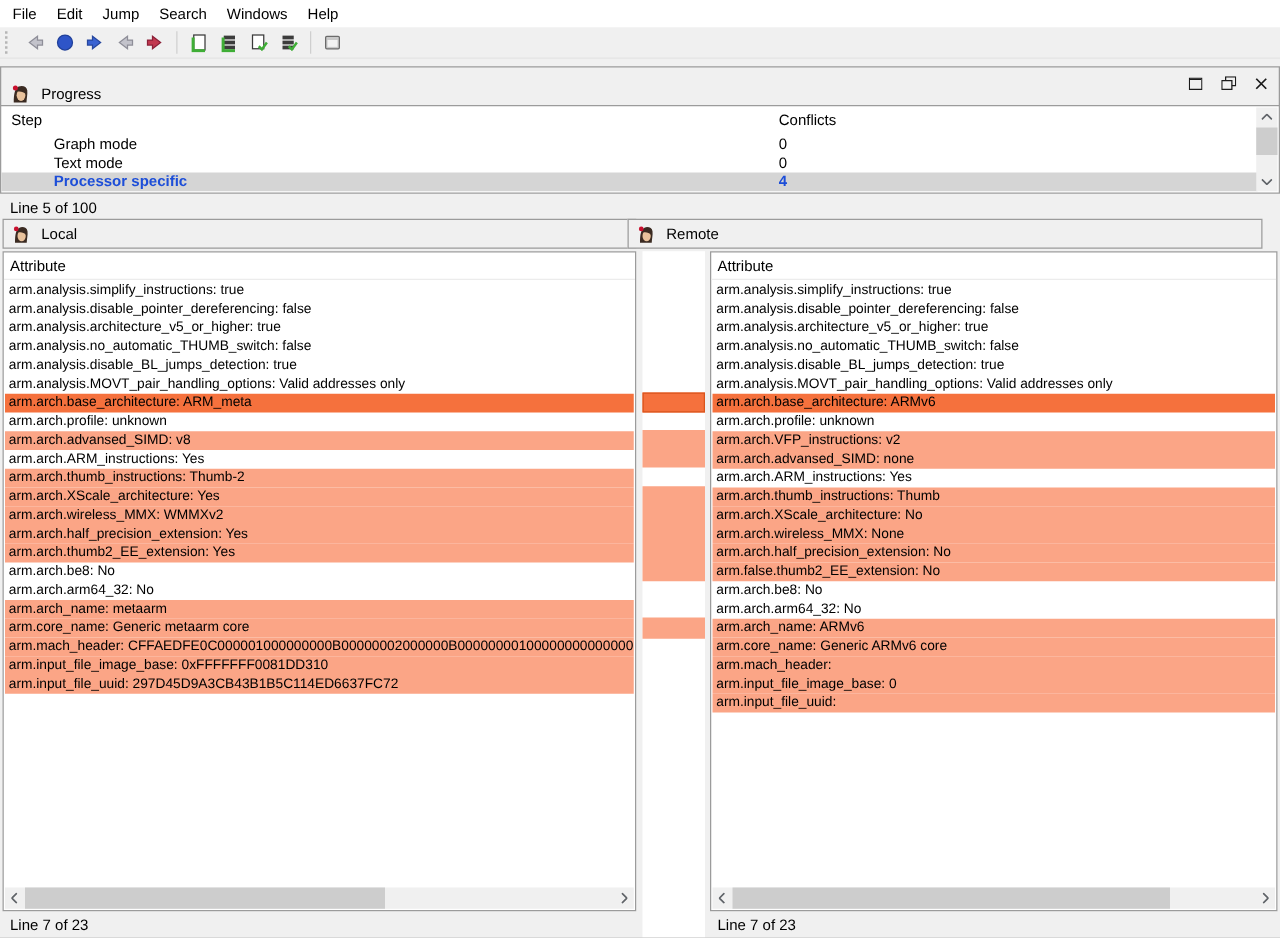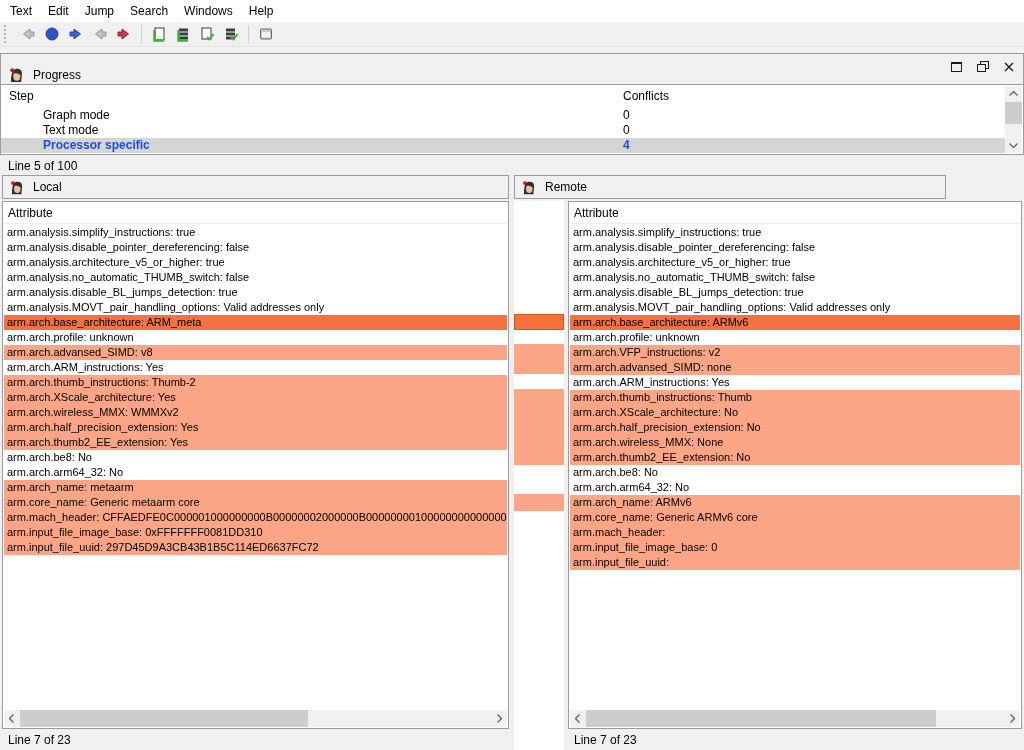--- a/index.html
+++ b/index.html
@@ -66,21 +66,21 @@
   .gblock.changed{background:var(--changed);}
   .gblock.selected{background:var(--selected);border:1px solid var(--selected_border);}
 </style>
 </head>
 <body>
 
 <div class="screen">
 
   <div class="menubar">
 
-  <span class="menu-item">Text</span>
+  <span class="menu-item">File</span>
       <span class="menu-item">Edit</span>
       <span class="menu-item">Jump</span>
       <span class="menu-item">Search</span>
       <span class="menu-item">Windows</span>
       <span class="menu-item">Help</span>
     </div>
 
   <div class="toolbar">
     <span class="grip"></span>
     <span class="tbicon">
@@ -218,21 +218,21 @@
     <span class="wicon">
       <svg width="15" height="15">
           <path d="M3 14.2 C3 7.5 3.8 3.3 6.6 2.1 C9.4 1 12.6 2.1 13 4.9 C13.4 7.9 12.4 11.3 12.4 14.2 Z" fill="#3b2b22"></path>
           <ellipse cx="8.3" cy="8.7" rx="3.3" ry="4.3" fill="#e9c29c"></ellipse>
           <path d="M4.9 6 C5.8 3.4 9.6 3 11.5 4.9 L11.9 7.9 C10.4 5.8 7.5 5.4 4.9 6 Z" fill="#3b2b22"></path>
           <circle cx="4" cy="3.1" r="1.9" fill="#c8102e"></circle>
         </svg>
     </span>
     <span class="ptxt">Local</span>
   </div>
-  <div class="panel-hdr" style="left:514px;width:432px">
+  <div class="panel-hdr" style="left:502px;width:508px">
     <span class="wicon">
       <svg width="15" height="15">
           <path d="M3 14.2 C3 7.5 3.8 3.3 6.6 2.1 C9.4 1 12.6 2.1 13 4.9 C13.4 7.9 12.4 11.3 12.4 14.2 Z" fill="#3b2b22"></path>
           <ellipse cx="8.3" cy="8.7" rx="3.3" ry="4.3" fill="#e9c29c"></ellipse>
           <path d="M4.9 6 C5.8 3.4 9.6 3 11.5 4.9 L11.9 7.9 C10.4 5.8 7.5 5.4 4.9 6 Z" fill="#3b2b22"></path>
           <circle cx="4" cy="3.1" r="1.9" fill="#c8102e"></circle>
         </svg>
     </span>
     <span class="ptxt">Remote</span>
   </div>
@@ -297,23 +297,23 @@
         <div class="row">arm.analysis.no_automatic_THUMB_switch: false</div>
         <div class="row">arm.analysis.disable_BL_jumps_detection: true</div>
         <div class="row">arm.analysis.MOVT_pair_handling_options: Valid addresses only</div>
         <div class="row selected">arm.arch.base_architecture: ARMv6</div>
         <div class="row">arm.arch.profile: unknown</div>
         <div class="row changed">arm.arch.VFP_instructions: v2</div>
         <div class="row changed">arm.arch.advansed_SIMD: none</div>
         <div class="row">arm.arch.ARM_instructions: Yes</div>
         <div class="row changed">arm.arch.thumb_instructions: Thumb</div>
         <div class="row changed">arm.arch.XScale_architecture: No</div>
+        <div class="row changed">arm.arch.wireless_MMX: None</div>
         <div class="row changed">arm.arch.half_precision_extension: No</div>
-        <div class="row changed">arm.arch.wireless_MMX: None</div>
-        <div class="row changed">arm.arch.thumb2_EE_extension: No</div>
+        <div class="row changed">arm.false.thumb2_EE_extension: No</div>
         <div class="row">arm.arch.be8: No</div>
         <div class="row">arm.arch.arm64_32: No</div>
         <div class="row changed">arm.arch_name: ARMv6</div>
         <div class="row changed">arm.core_name: Generic ARMv6 core</div>
         <div class="row changed">arm.mach_header:</div>
         <div class="row changed">arm.input_file_image_base: 0</div>
         <div class="row changed">arm.input_file_uuid:</div>
       </div>
     <div class="hscroll">
       <span class="harr left">

